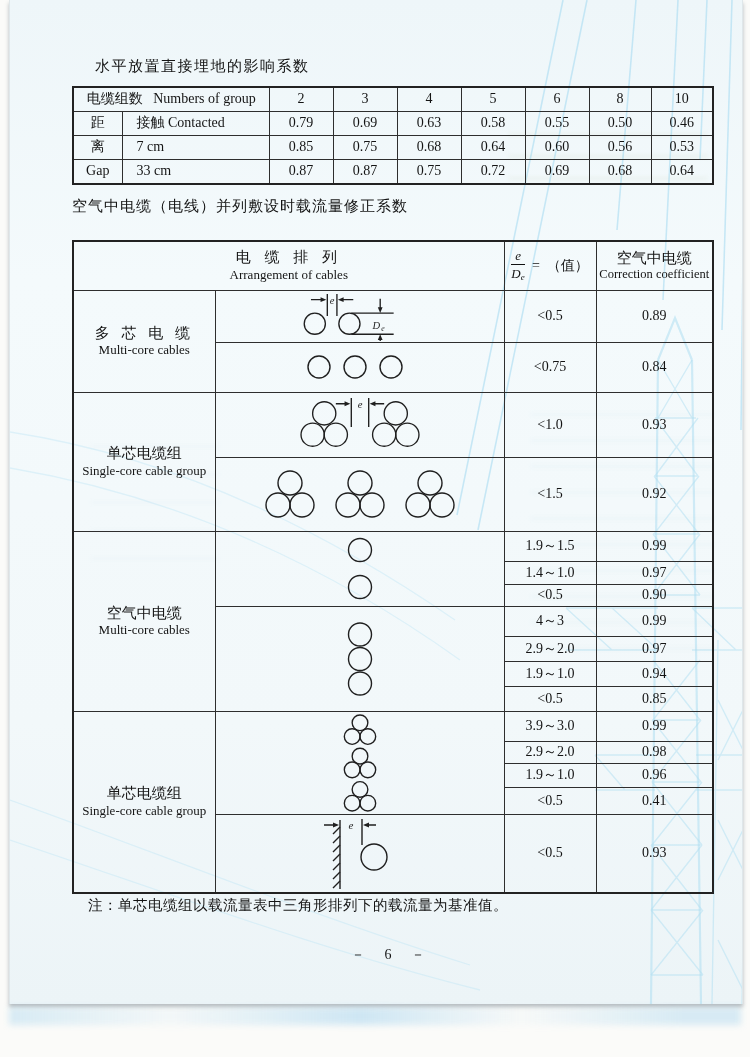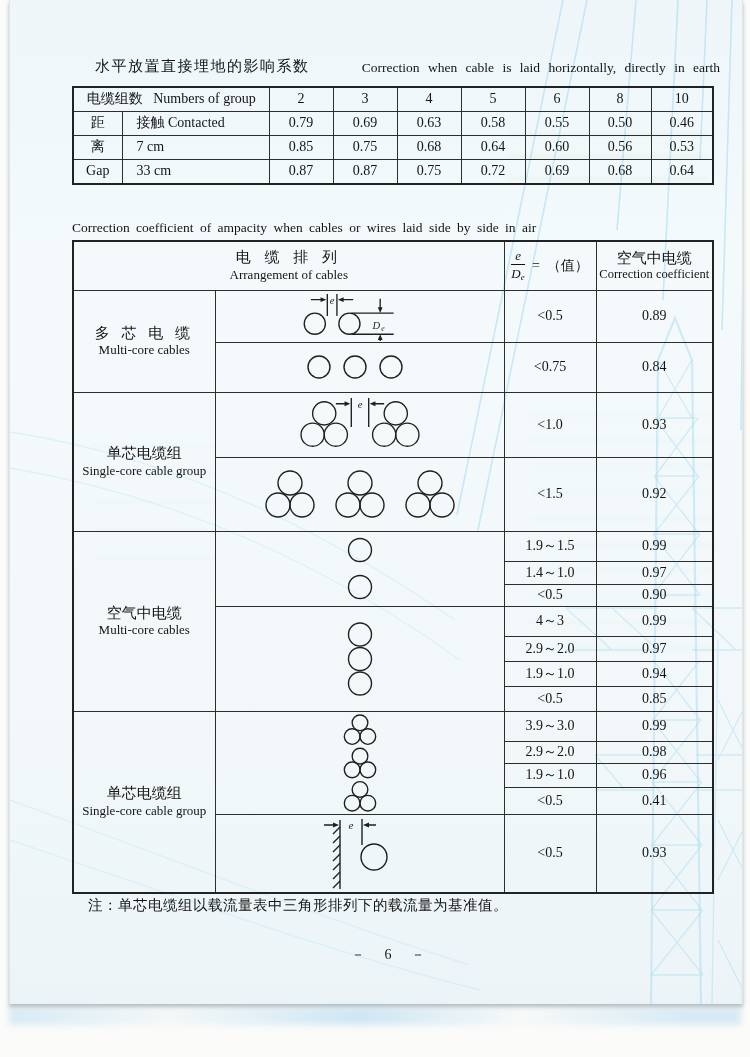--- a/index.html
+++ b/index.html
@@ -82,21 +82,20 @@
         <path d="M708,640 L702,1004 M738,648 L732,1004"></path>
         <path d="M708,700 L738,760 M738,700 L708,760 M708,820 L738,880 M738,820 L708,880 M708,940 L738,1000"></path>
       </g>
     </svg>
 
     <div class="ghost" style="left:498px;top:118px;width:200px;height:62px;opacity:.5;background:repeating-linear-gradient(0deg,rgba(165,185,140,.22) 0 3px,transparent 3px 22px);"></div>
     <div class="ghost" style="left:520px;top:400px;width:185px;height:250px;opacity:.4;background:repeating-linear-gradient(0deg,rgba(130,185,210,.15) 0 3px,transparent 3px 26px);"></div>
     <div class="ghost" style="left:80px;top:440px;width:130px;height:120px;opacity:.35;background:repeating-linear-gradient(0deg,rgba(150,190,210,.14) 0 3px,transparent 3px 28px);"></div>
 
     <div class="abs t1-title-cn">水平放置直接埋地的影响系数</div>
-    <div class="abs t1-title-en">Correction when cable is laid horizontally, directly in earth</div>
 
     <table class="t1">
       <colgroup>
           <col style="width:49px">
           <col style="width:147px">
           <col style="width:64px">
           <col style="width:64px">
           <col style="width:64px">
           <col style="width:64px">
           <col style="width:64px">
@@ -146,21 +145,21 @@
         <td>0.87</td>
         <td>0.75</td>
         <td>0.72</td>
         <td>0.69</td>
         <td>0.68</td>
         <td>0.64</td>
       </tr>
     </tbody>
       </table>
 
-    <div class="abs t2-title-en">Correction coefficient of ampacity when cables  or wires laid side by side in air</div>
+    <div class="abs t2-title-cn">空气中电缆（电线）并列敷设时载流量修正系数</div>
 
     <table class="t2">
       <colgroup>
           <col style="width:142px">
           <col style="width:289px">
           <col style="width:92px">
           <col style="width:117px">
         </colgroup>
 
       <tbody>

